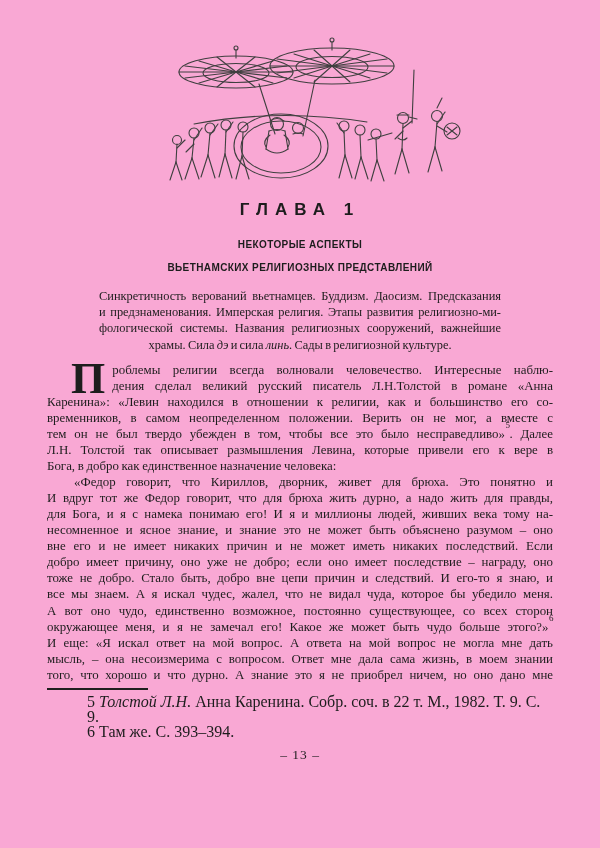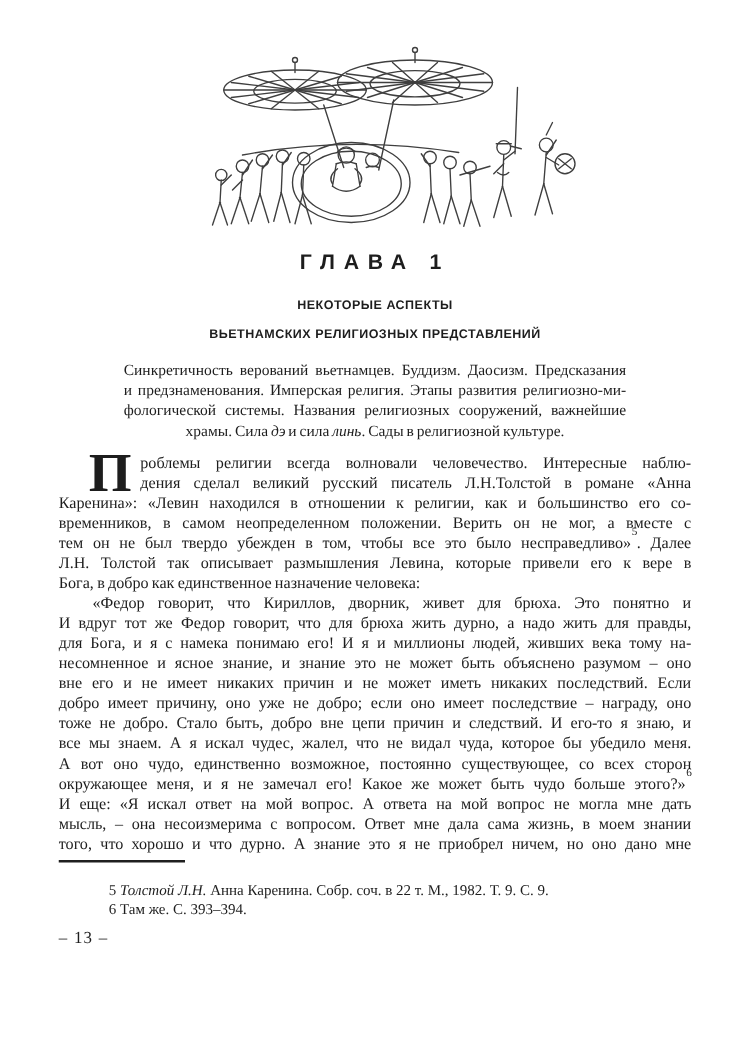--- a/index.html
+++ b/index.html
@@ -1,20 +1,20 @@
 <!DOCTYPE html>
 <html><head>
 <meta charset="utf-8">
 <style>
   html,body { margin:0; padding:0; background:#e8e8e6; }
   .page {
     position:relative;
     width:600px; height:848px;
     margin:0 auto;
-    background:#ffffff;
+    background:#f9a8d4;
     overflow:hidden;
     font-family:"Liberation Serif", serif;
     color:#1d1d1d;
     box-sizing:border-box;
     padding:28px 47px 0 47px;
   }
   .illustration-wrap {
     height:166px;
     text-align:center;
   }
@@ -72,28 +72,29 @@
     position:relative;
     top:-4.5px;
     left:0.5px;
   }
   .fn-rule {
     width:101px;
     border-top:2px solid #1f1f1f;
     margin-top:5px;
   }
   .footnotes {
-    margin-top:15px;
-    font-size:12px;
+    margin-top:4px;
+    font-size:16px;
     line-height:15.3px;
   }
   .fn { padding-left:40px; }
   .fn i { font-style:italic; }
   .page-number {
     margin-top:7px;
+    text-align:center;
     font-size:13.5px;
     letter-spacing:1px;
   }
 </style>
 </head>
 <body>
 
 <div class="page">
 
   <div class="illustration-wrap">

